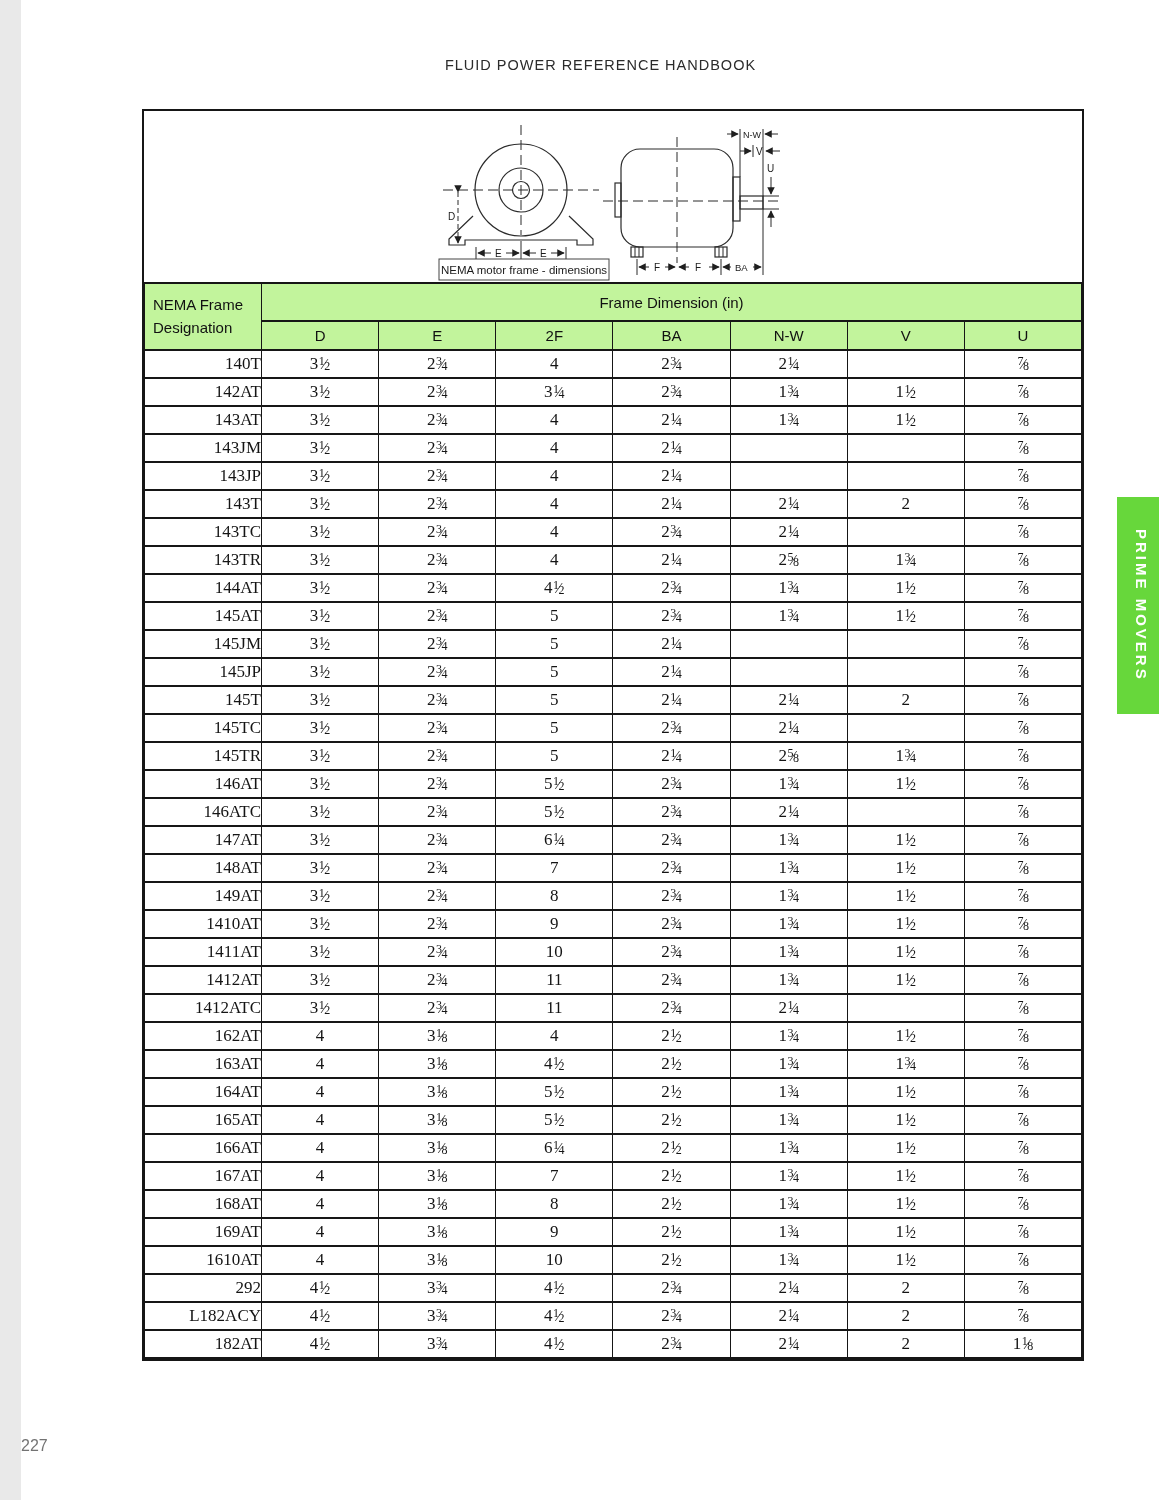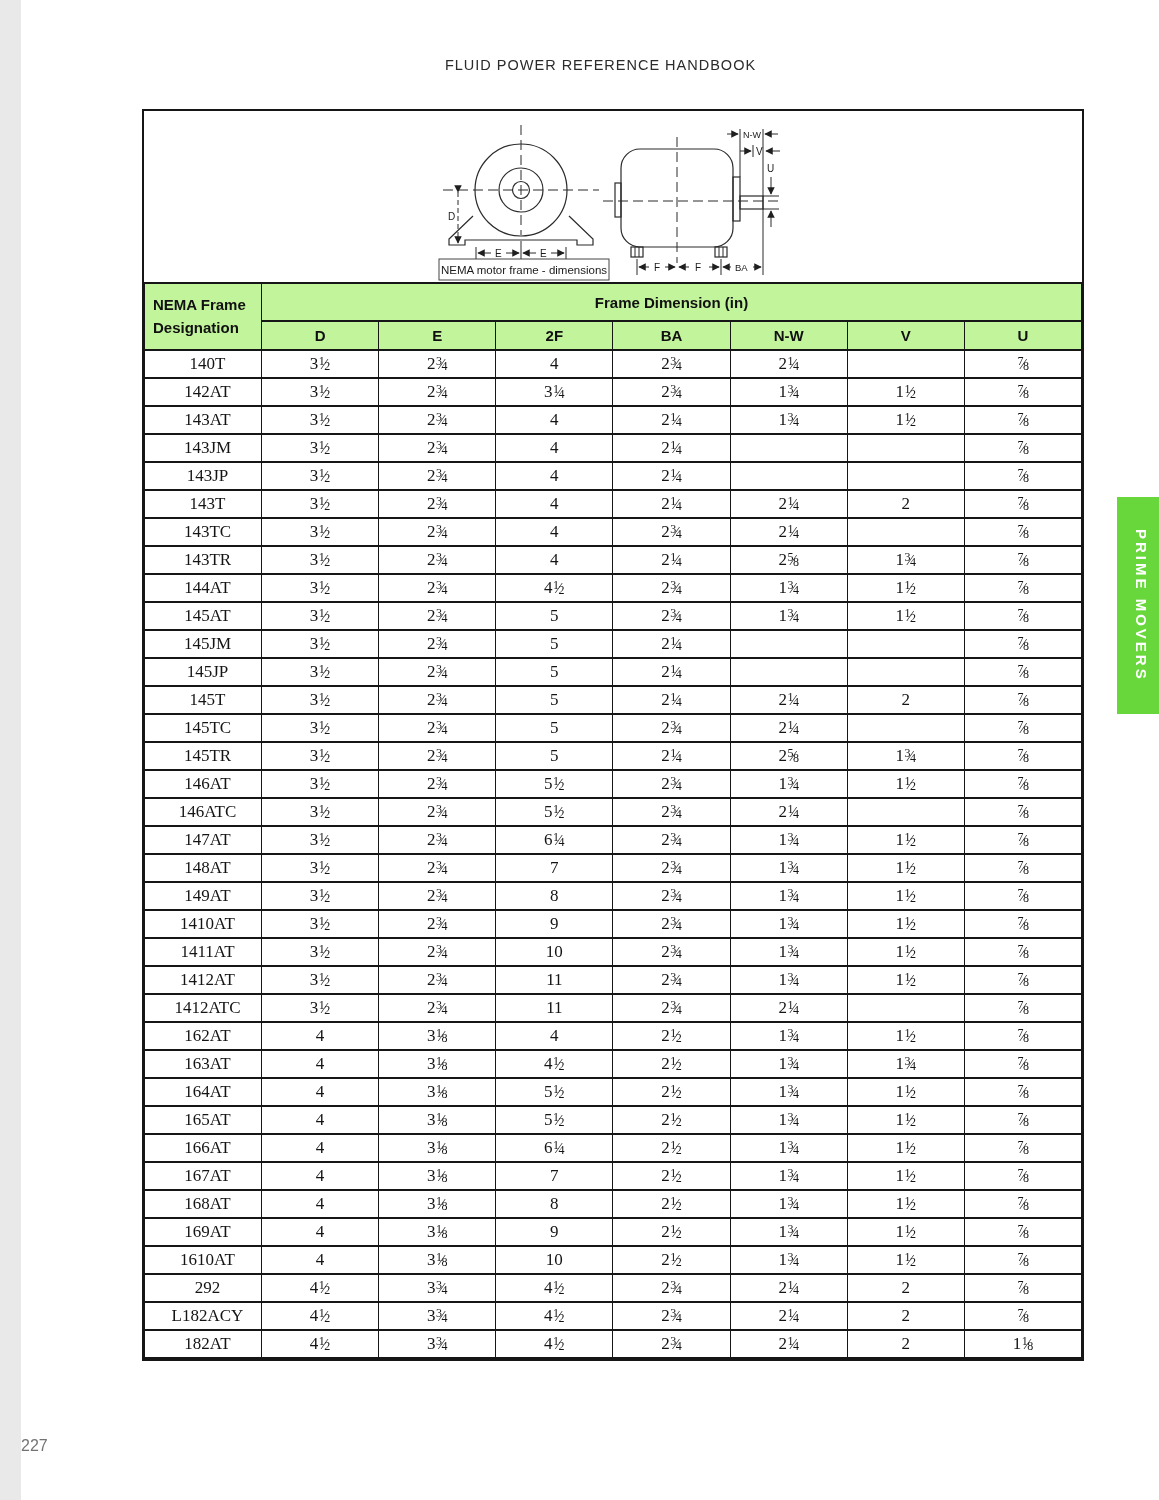--- a/index.html
+++ b/index.html
@@ -17,29 +17,29 @@
     position:absolute; left:121px; top:109px; width:942px;
     border:2px solid #161616; background:#fff;
   }
   .diagram-area { position:relative; height:171px; background:#fff; }
   .diagram-area svg { position:absolute; left:287px; top:2px; }
 
   table.frame-table { width:100%; border-collapse:collapse; table-layout:fixed; }
   .frame-table th, .frame-table td {
     border:1px solid #161616; border-top:2px solid #161616; border-bottom:2px solid #161616;
   }
-  .frame-table thead th { background:#c2f49c; font-size:15px; font-weight:bold; color:#111; }
+  .frame-table thead th { background:#c2f49c; font-size:15px; font-weight:normal; color:#111; }
   th.corner { text-align:left; padding:4px 6px 4px 8px; vertical-align:middle; line-height:1.5; }
   th.group  { height:38px; font-size:16px; }
   tr.sub th { height:29px; }
   .frame-table td {
     height:28px; text-align:center; color:#141414;
     font-family:"Liberation Serif","DejaVu Serif",serif; font-size:17px;
   }
-  .frame-table td.des { text-align:center; padding-left:9px; }
+  .frame-table td.des { text-align:right; padding-left:9px; }
   
   .fnum { font-size:12px; vertical-align:4.5px; margin-left:.5px; }
   .fsl  { font-size:15px; margin:0 -1.5px; }
   .fden { font-size:12px; vertical-align:-1px; }
 
   .side-tab {
     position:absolute; left:1096px; top:497px; width:48px; height:217px;
     background:#67d73b; color:#ffffff; font-weight:bold; font-size:15px;
     letter-spacing:3px; writing-mode:vertical-rl;
     display:flex; align-items:center; justify-content:center;

